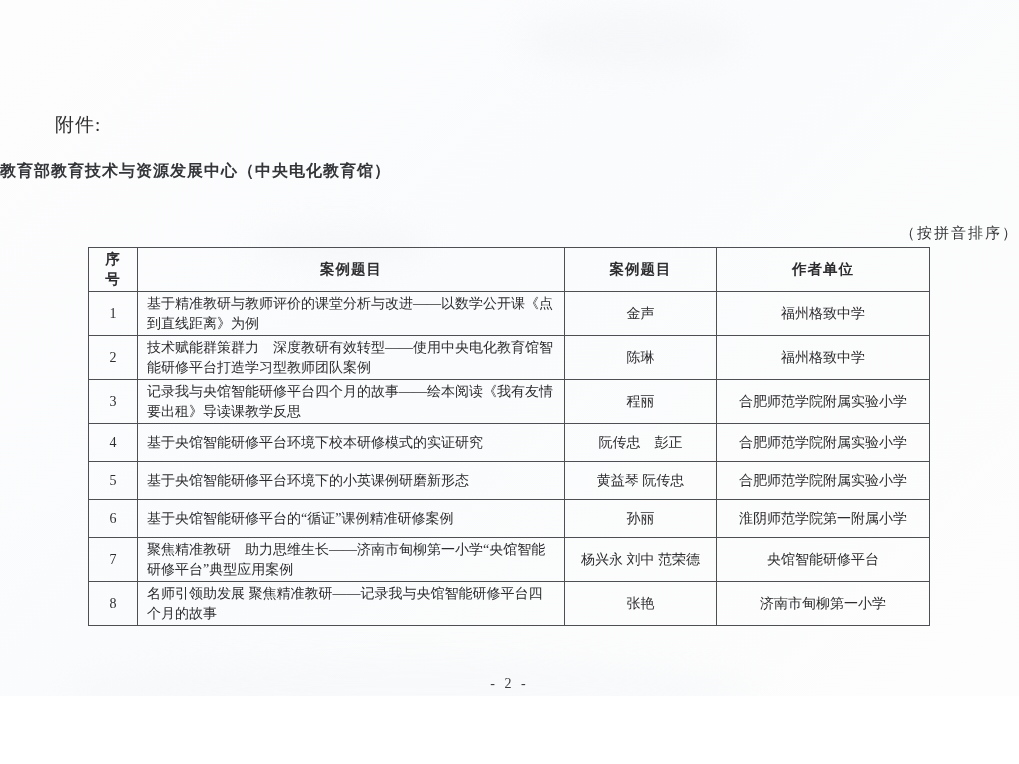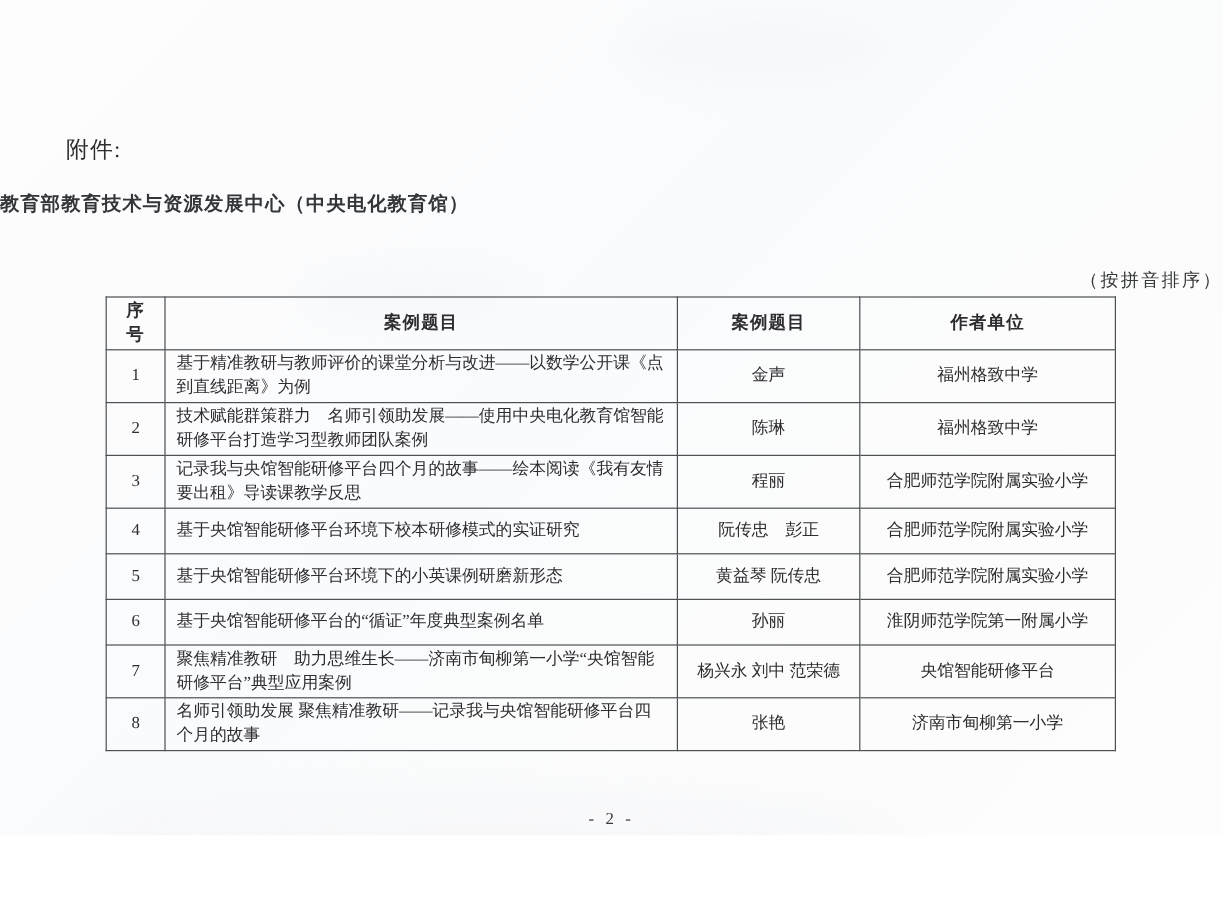--- a/index.html
+++ b/index.html
@@ -130,21 +130,21 @@
     </thead>
     <tbody>
         <tr>
           <td class="cell-no">1</td>
           <td class="cell-title">基于精准教研与教师评价的课堂分析与改进——以数学公开课《点到直线距离》为例</td>
           <td class="cell-author">金声</td>
           <td class="cell-org">福州格致中学</td>
         </tr>
         <tr>
           <td class="cell-no">2</td>
-          <td class="cell-title">技术赋能群策群力　名师引领助发展——使用中央电化教育馆智能研修平台打造学习型教师团队案例</td>
+          <td class="cell-title">技术赋能群策群力　深度教研有效转型——使用中央电化教育馆智能研修平台打造学习型教师团队案例</td>
           <td class="cell-author">陈琳</td>
           <td class="cell-org">福州格致中学</td>
         </tr>
         <tr>
           <td class="cell-no">3</td>
           <td class="cell-title">记录我与央馆智能研修平台四个月的故事——绘本阅读《我有友情要出租》导读课教学反思</td>
           <td class="cell-author">程丽</td>
           <td class="cell-org">合肥师范学院附属实验小学</td>
         </tr>
         <tr>
@@ -154,21 +154,21 @@
           <td class="cell-org">合肥师范学院附属实验小学</td>
         </tr>
         <tr>
           <td class="cell-no">5</td>
           <td class="cell-title">基于央馆智能研修平台环境下的小英课例研磨新形态</td>
           <td class="cell-author">黄益琴 阮传忠</td>
           <td class="cell-org">合肥师范学院附属实验小学</td>
         </tr>
         <tr>
           <td class="cell-no">6</td>
-          <td class="cell-title">基于央馆智能研修平台的“循证”年度典型案例名单</td>
+          <td class="cell-title">基于央馆智能研修平台的“循证”课例精准研修案例</td>
           <td class="cell-author">孙丽</td>
           <td class="cell-org">淮阴师范学院第一附属小学</td>
         </tr>
         <tr>
           <td class="cell-no">7</td>
           <td class="cell-title">聚焦精准教研　助力思维生长——济南市甸柳第一小学“央馆智能研修平台”典型应用案例</td>
           <td class="cell-author">杨兴永 刘中 范荣德</td>
           <td class="cell-org">央馆智能研修平台</td>
         </tr>
         <tr>

